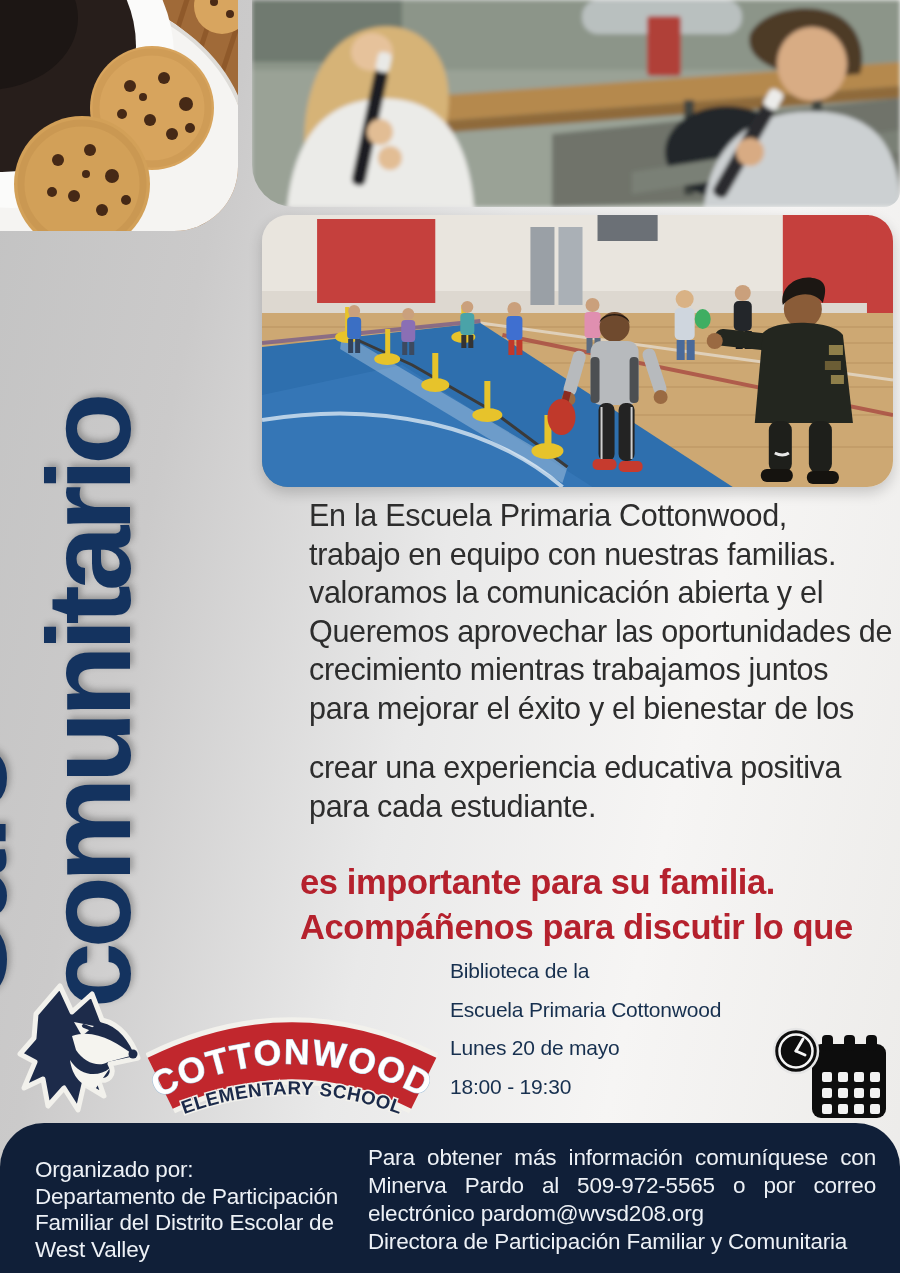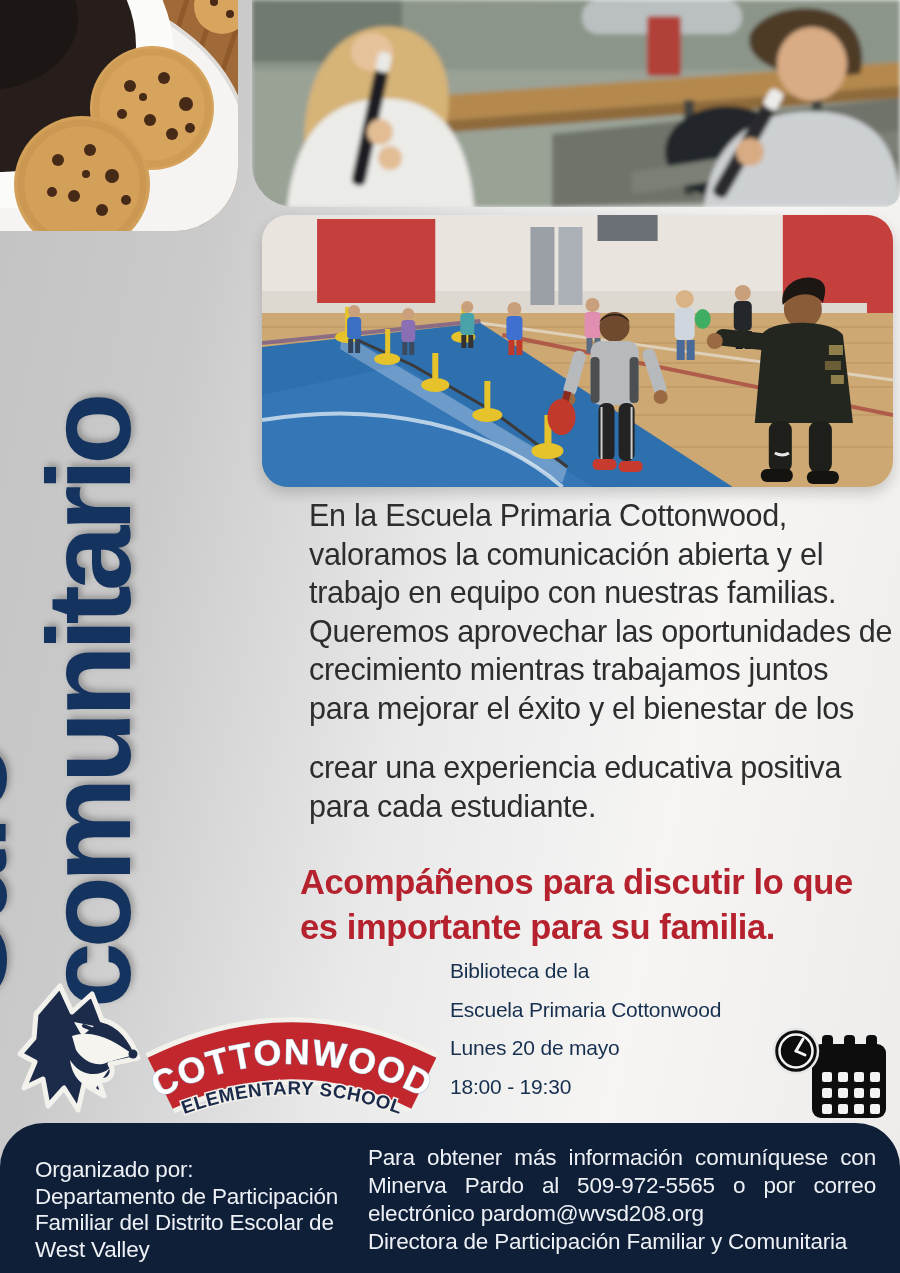--- a/index.html
+++ b/index.html
@@ -248,35 +248,35 @@
         <rect x="544" y="256" width="32" height="13" rx="6" fill="#15130f"></rect>
       </g>
     </svg>
   </div>
 
   <div class="vtitle vtitle-cafe">Café</div>
   <div class="vtitle vtitle-comunitario">comunitario</div>
 
   <div class="para para-1">
     <div>En la Escuela Primaria Cottonwood,</div>
+    <div>trabajo en equipo con nuestras familias.</div>
     <div>valoramos la comunicación abierta y el</div>
-    <div>trabajo en equipo con nuestras familias.</div>
     <div>Queremos aprovechar las oportunidades de</div>
     <div>crecimiento mientras trabajamos juntos</div>
     <div>para mejorar el éxito y el bienestar de los</div>
   </div>
 
   <div class="para para-2">
     <div>crear una experiencia educativa positiva</div>
     <div>para cada estudiante.</div>
   </div>
 
   <div class="cta">
+    <div>es importante para su familia.</div>
     <div>Acompáñenos para discutir lo que</div>
-    <div>es importante para su familia.</div>
   </div>
 
   <div class="details">
     <div>Biblioteca de la</div>
     <div>Escuela Primaria Cottonwood</div>
     <div>Lunes 20 de mayo</div>
     <div>18:00 - 19:30</div>
   </div>
 
   <div class="dt-icon">

